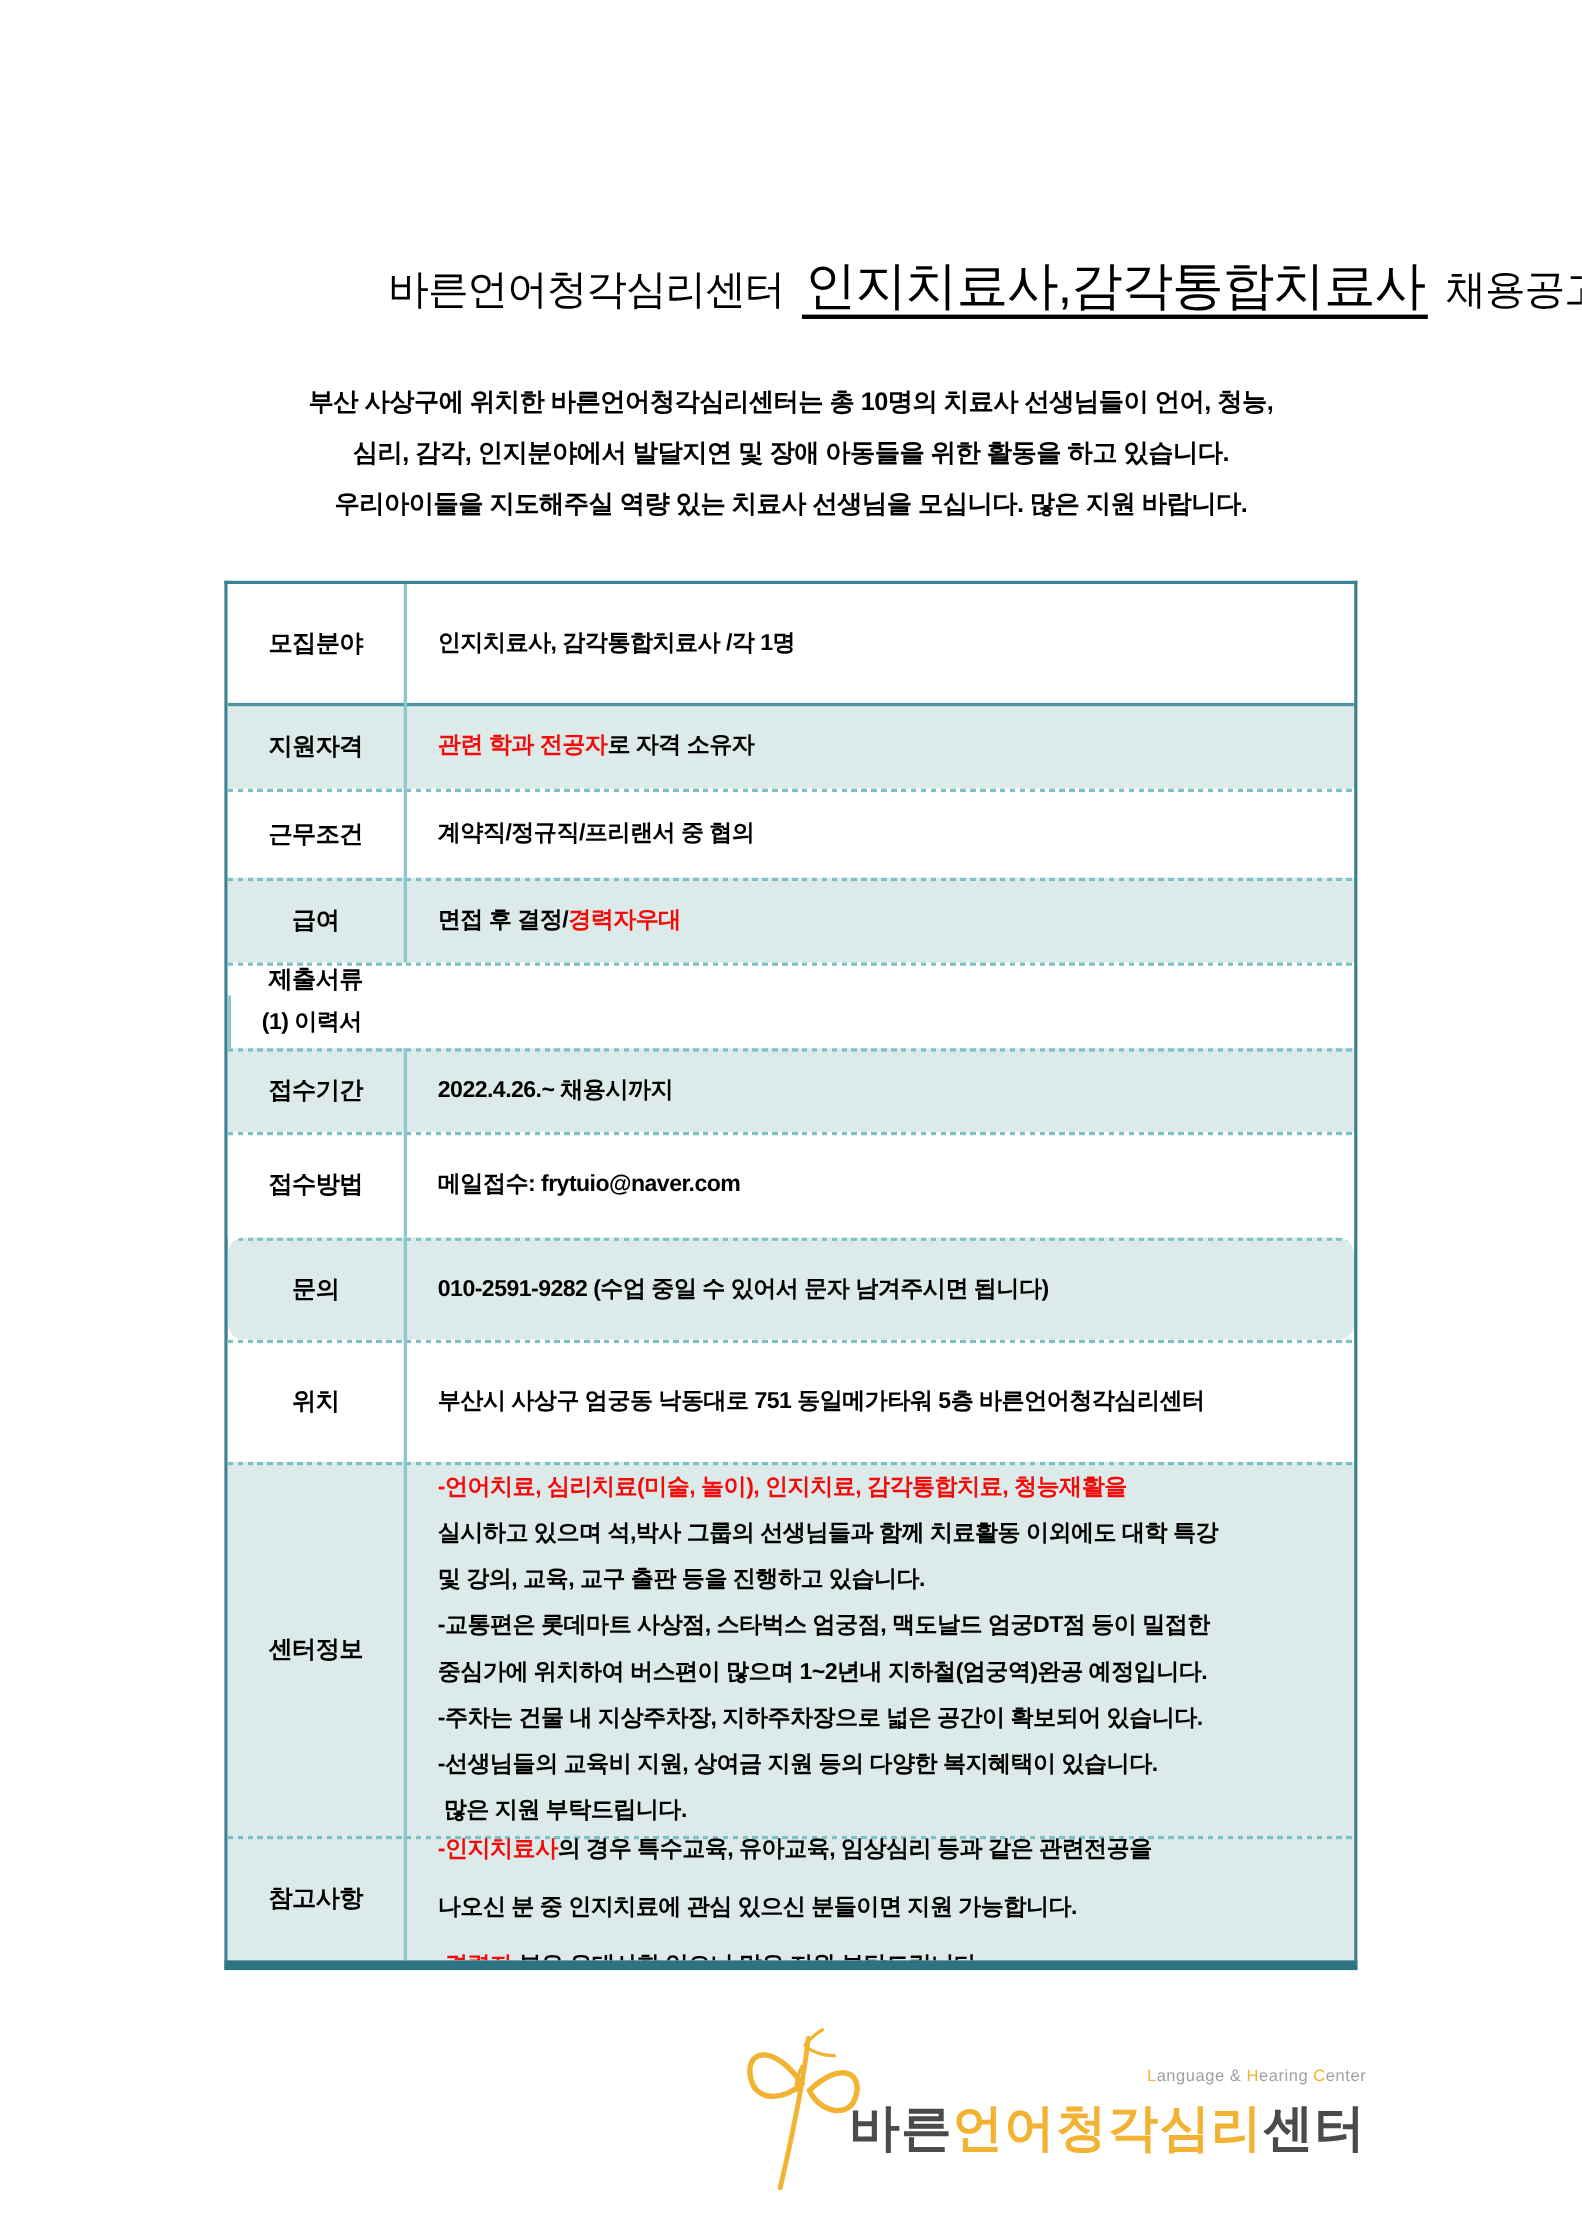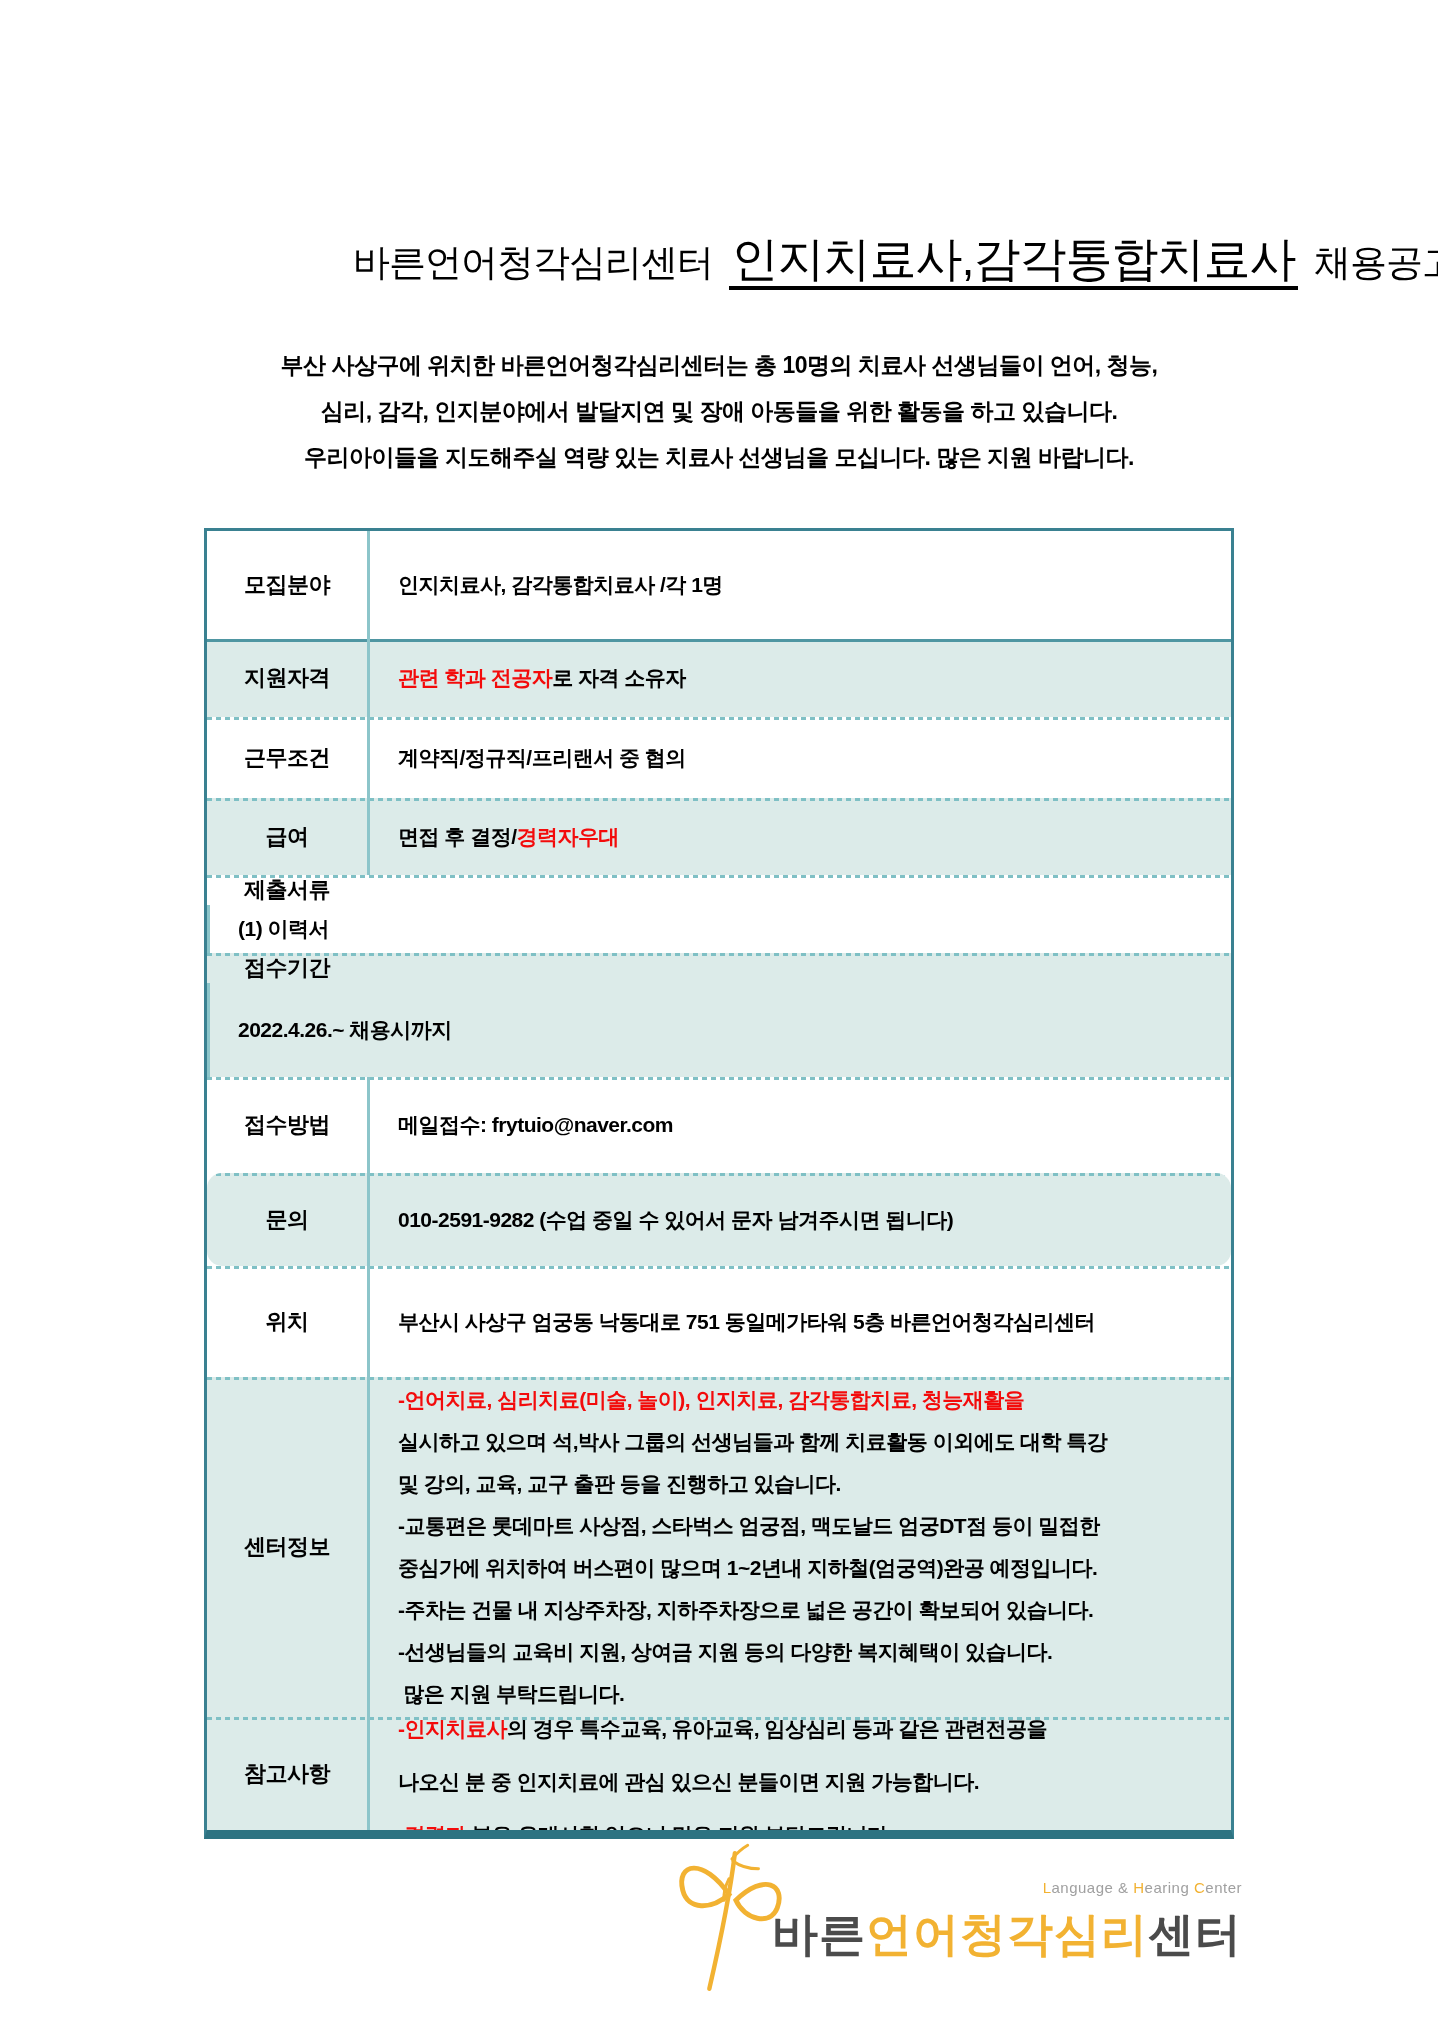--- a/index.html
+++ b/index.html
@@ -37,21 +37,21 @@
   .row + .row{
     background-image:repeating-linear-gradient(90deg,#7fc0c5 0 5px,rgba(0,0,0,0) 5px 9px);
     background-size:100% 3px;background-repeat:no-repeat;background-position:top left;
   }
   .row:nth-child(2){background-image:linear-gradient(#4f96a2,#4f96a2);}
   .row:nth-child(1){height:108px;}
   .row:nth-child(2){height:78px;}
   .row:nth-child(3){height:81px;}
   .row:nth-child(4){height:77px;}
   .row:nth-child(5){height:78px;flex-direction:column;}
-  .row:nth-child(6){height:124px;flex-direction:column;}
+  .row:nth-child(6){height:76px;}
   .row:nth-child(7){height:96px;}
   .row:nth-child(8){height:93px;border-radius:15px;}
   .row:nth-child(9){height:111px;}
   .row:nth-child(10){height:340px;}
   .row:nth-child(11){height:113px;}
   .row-label{
     width:160px;flex:none;display:flex;align-items:center;justify-content:center;
     font-size:22px;font-weight:bold;letter-spacing:-0.5px;
   }
   .row-content{

